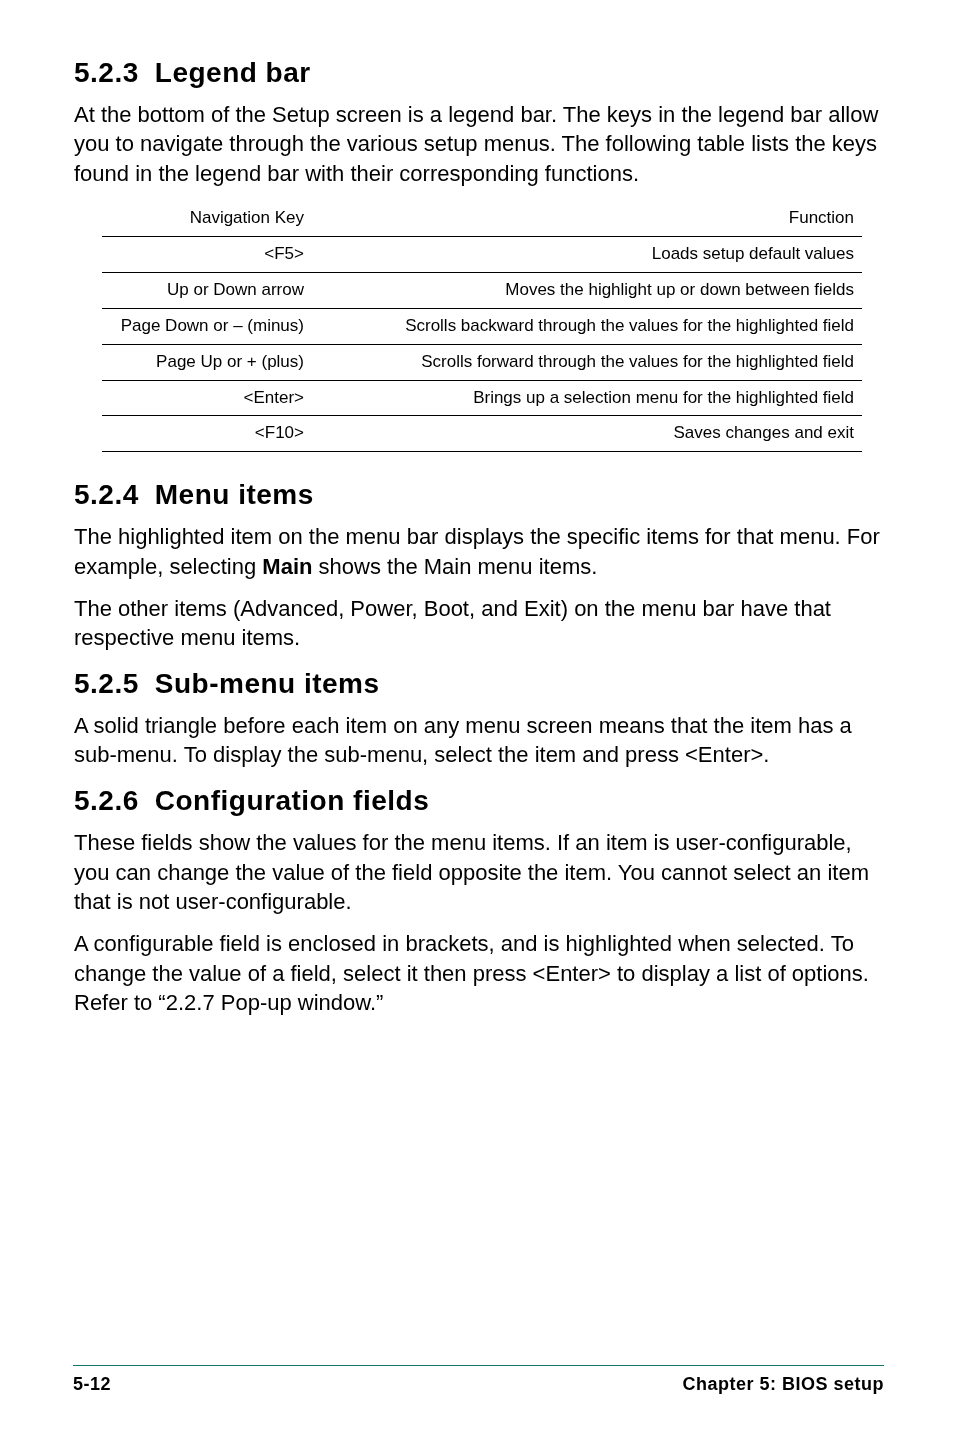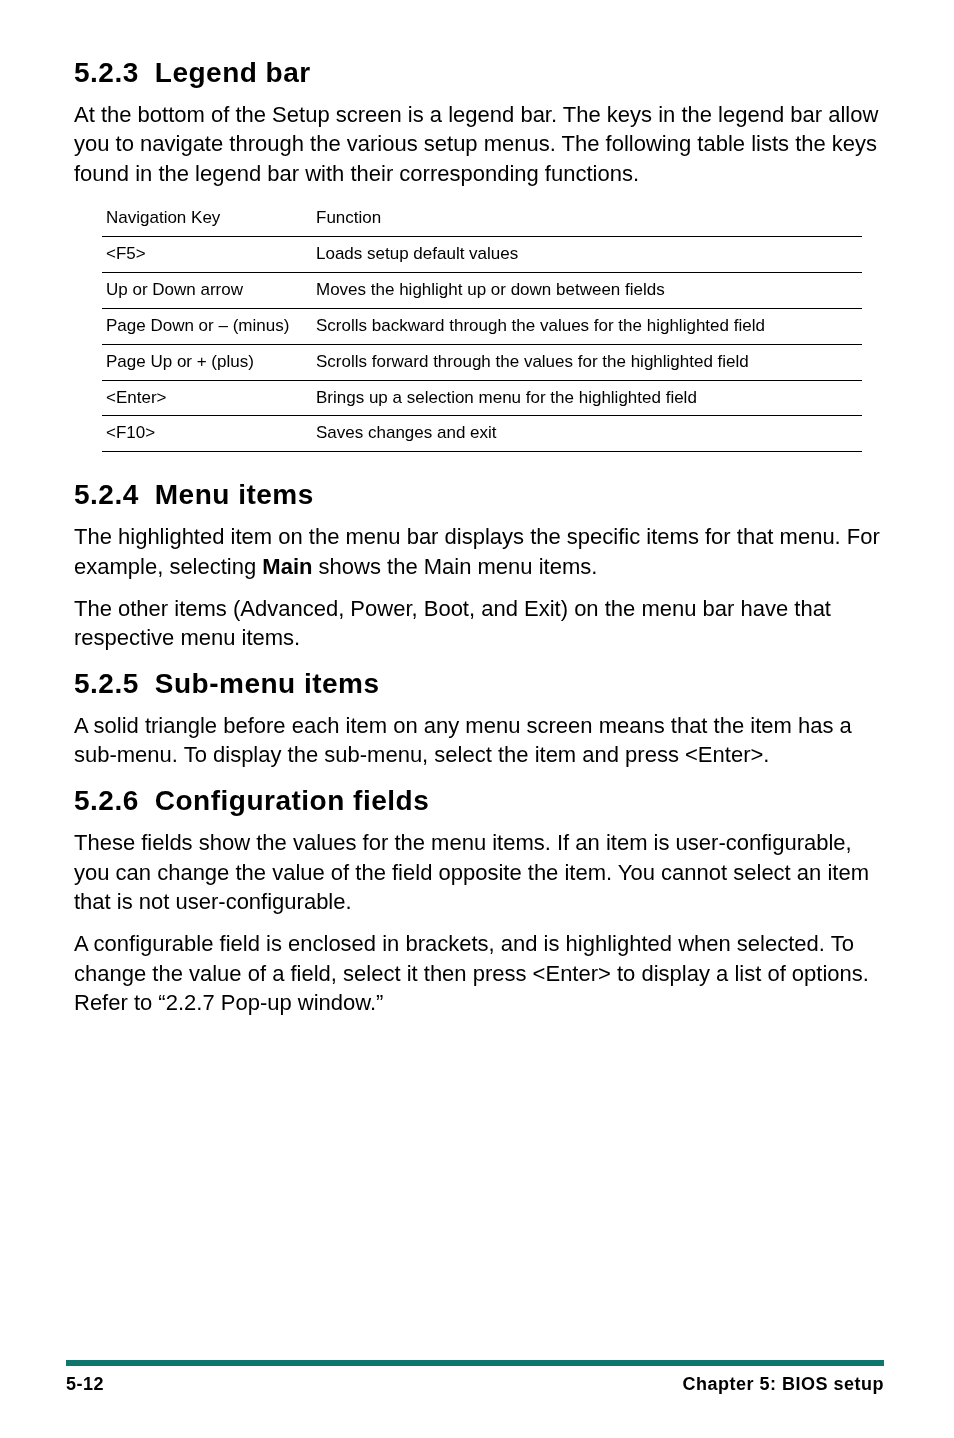--- a/index.html
+++ b/index.html
@@ -22,36 +22,36 @@
   .section-heading .num { margin-right: 16px; }
   .intro-para { margin-bottom: 12px; font-size: 22px; }
   .intro-para .bold { font-weight: 900; text-align: center; }
   table {
     width: 760px;
     border-collapse: collapse;
     margin: 8px 0 24px 28px;
     font-size: 17px;
   }
   th, td {
-    text-align: left;
+    text-align: right;
     padding: 6px 8px 6px 4px;
     vertical-align: top;
   }
   th { font-weight: 400; border: none; }
   tbody td { border-top: 1px solid #000; border-bottom: 1px solid #000; }
   td.key { width: 210px; }
   .footer {
     position: absolute;
-    left: 66px;
+    left: 73px;
     right: 70px;
     bottom: 42px;
     display: flex;
     justify-content: space-between;
     align-items: flex-end;
-    border-top: 6px solid #0f766e;
+    border-top: 1px solid #0f766e;
     padding-top: 6px;
     font-weight: 900;
     font-size: 18px;
   }
   .footer .page { letter-spacing: 0.5px; }
   .footer .chapter { letter-spacing: 0.5px; }
 </style>
 </head>
 <body>
 

